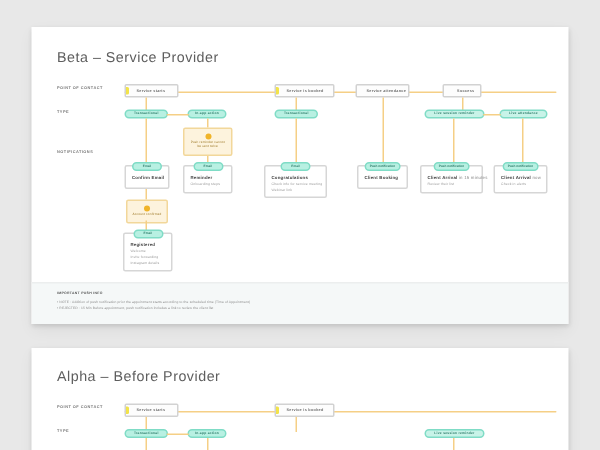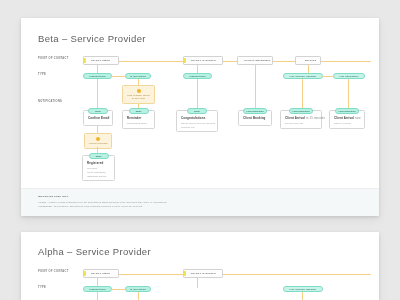--- a/index.html
+++ b/index.html
@@ -268,21 +268,21 @@
         <div class="fline">• NOTE : Addition of push notification prior the appointment starts according to the scheduled time (Time of Appointment)</div>
         <div class="fline">• REJECTED : 15 Min Before appointment, push notification includes a link to review the client list</div>
       </div>
 
     </div>
   </div>
 
   <div class="card card-alpha">
     <div class="board">
 
-      <div class="title">Alpha – Service Provider</div>
+      <div class="title">Alpha – Before Provider</div>
 
       <div class="lane-label" style="top:38px">Point of contact</div>
       <div class="lane-label" style="top:54px">Type</div>
 
       <div class="rail" style="left:62px; top:41.5px; width:288px;"></div>
 
       <div class="stage" style="left:62px; top:37px; width:36px;">
         <span class="dot"></span>
         <span>Service starts</span>
       </div>

